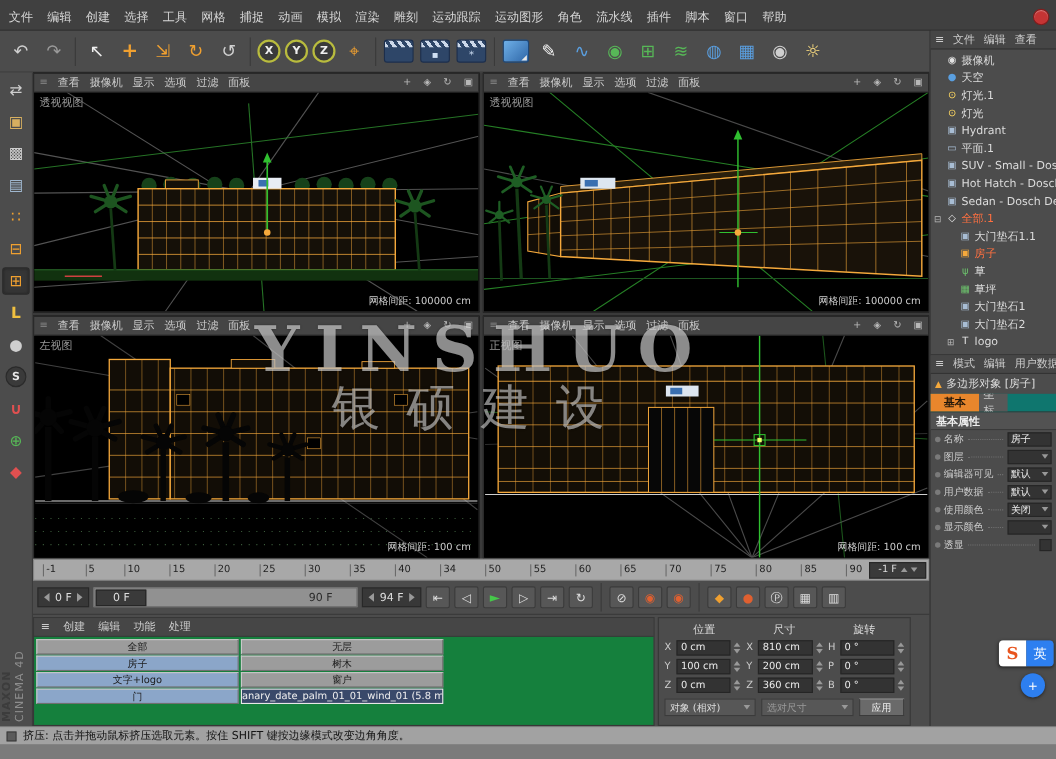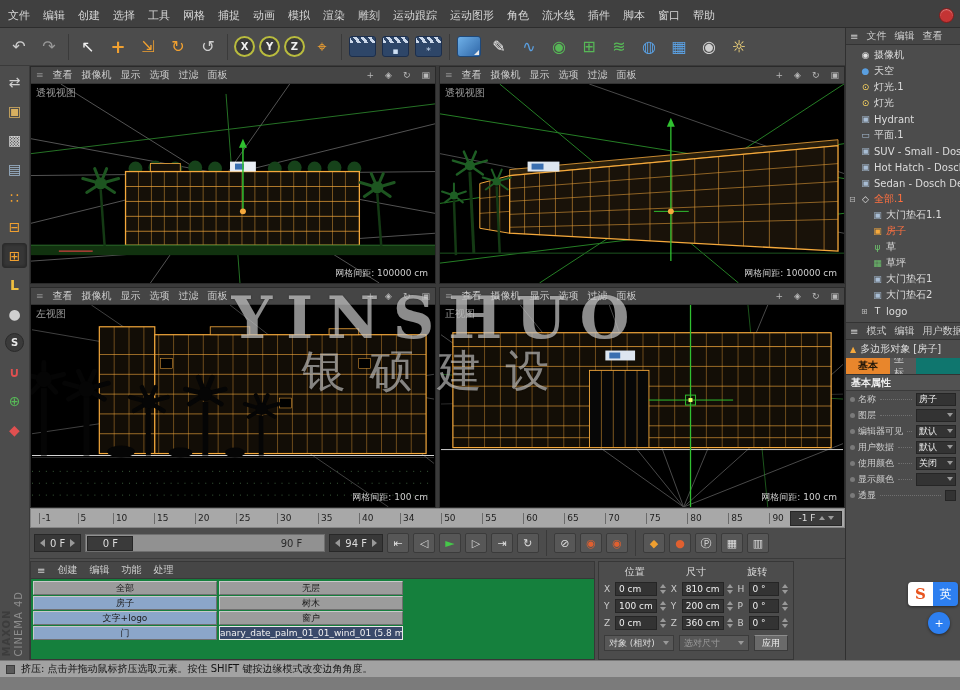--- a/index.html
+++ b/index.html
@@ -69,21 +69,21 @@
 .layers{position:absolute;left:30px;top:561px;width:565px;height:99px;background:#464646;border:1px solid #373737}
 .layers-menu{height:17px;background:#464646;border-bottom:1px solid #373737;display:flex;align-items:center;gap:12px;padding:0 6px;font-size:10px;color:#ccc}
 .layers-table{padding:2px;background:#15803d;height:80px}
 .lrow{display:flex;gap:2px;margin-bottom:1px}
 .lcell{width:184px;height:14px;display:flex;align-items:center;justify-content:center;font-size:9px;color:#1c1c1c;background:#9c9c9c;border:1px solid #6f6f6f;border-top-color:#c9c9c9;border-left-color:#c9c9c9;overflow:hidden;white-space:nowrap}
 .lcell.sel{background:#8ba6c9}
 .lcell.dark{background:#39496a;color:#f0f0f0;border:1px solid #e8e8e8}
 .lcell.empty{background:transparent;border:none}
 
 
-.coords{position:absolute;left:598px;top:561px;width:196px;height:99px;background:#4c4c4c;border:1px solid #373737;padding:3px 5px;font-size:10px}
+.coords{position:absolute;left:598px;top:561px;width:230px;height:99px;background:#4c4c4c;border:1px solid #373737;padding:3px 5px;font-size:10px}
 .coords-head{display:flex;margin-bottom:3px}
 .coords-head span{flex:1;text-align:center;color:#ddd;font-size:10px}
 .coords-grid{display:flex;gap:5px}
 .ccol{flex:1;display:flex;flex-direction:column;gap:3px}
 .cfield{display:flex;align-items:center;gap:3px}
 .cfield .axl{width:8px;color:#ccc;font-size:9px}
 .cval{flex:1;height:14px;background:#333;border:1px solid #252525;color:#eee;font-size:9px;display:flex;align-items:center;padding:0 3px;white-space:nowrap;overflow:hidden}
 .stp{display:flex;flex-direction:column;gap:2px}
 .tri-up{width:0;height:0;border-left:3px solid transparent;border-right:3px solid transparent;border-bottom:4px solid #999}
 .tri-down{width:0;height:0;border-left:3px solid transparent;border-right:3px solid transparent;border-top:4px solid #999}

